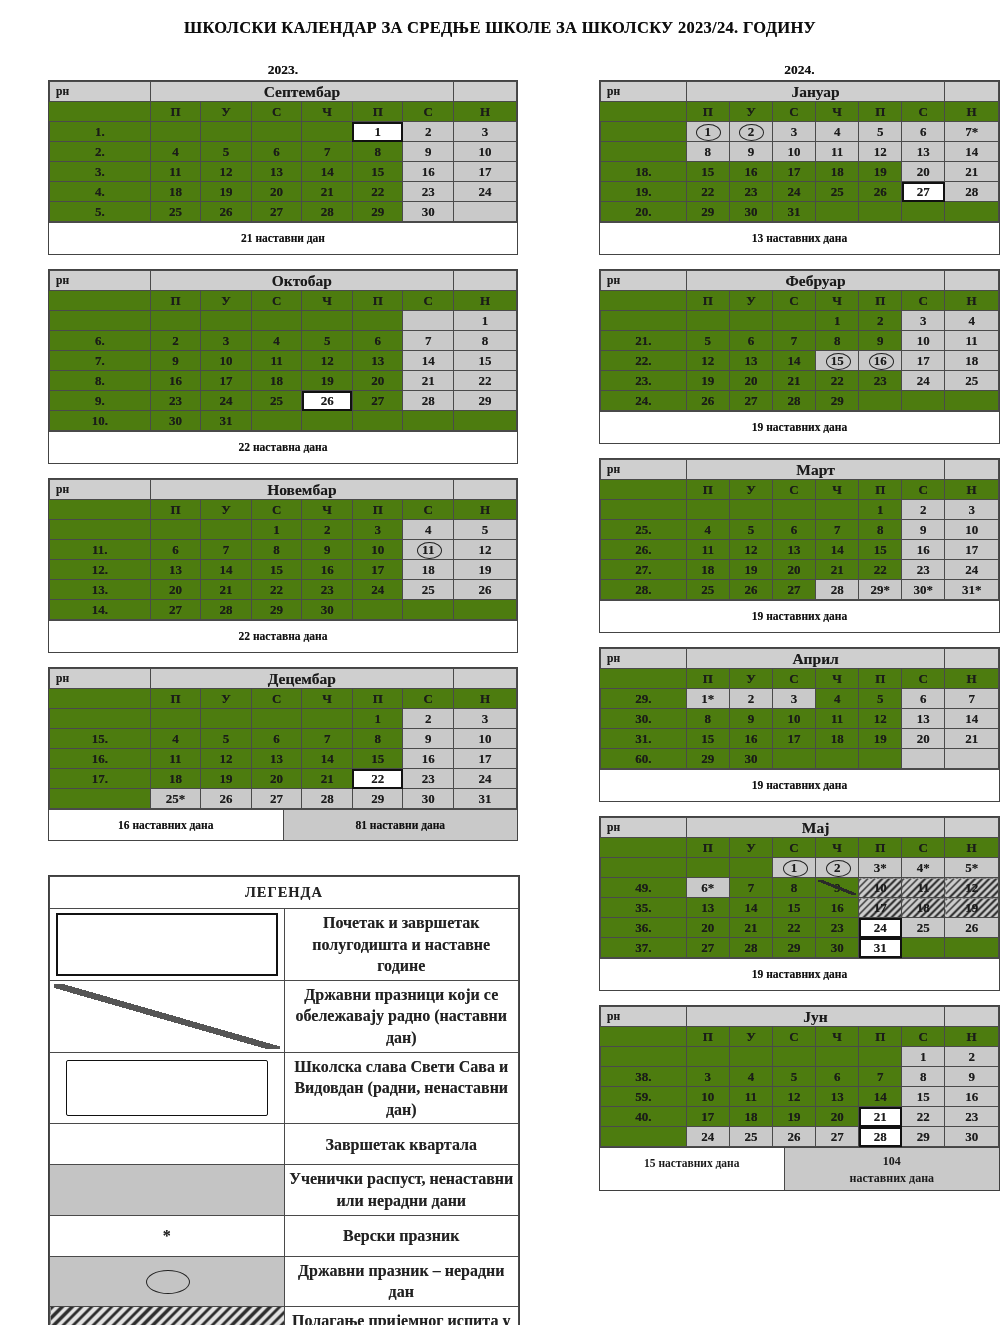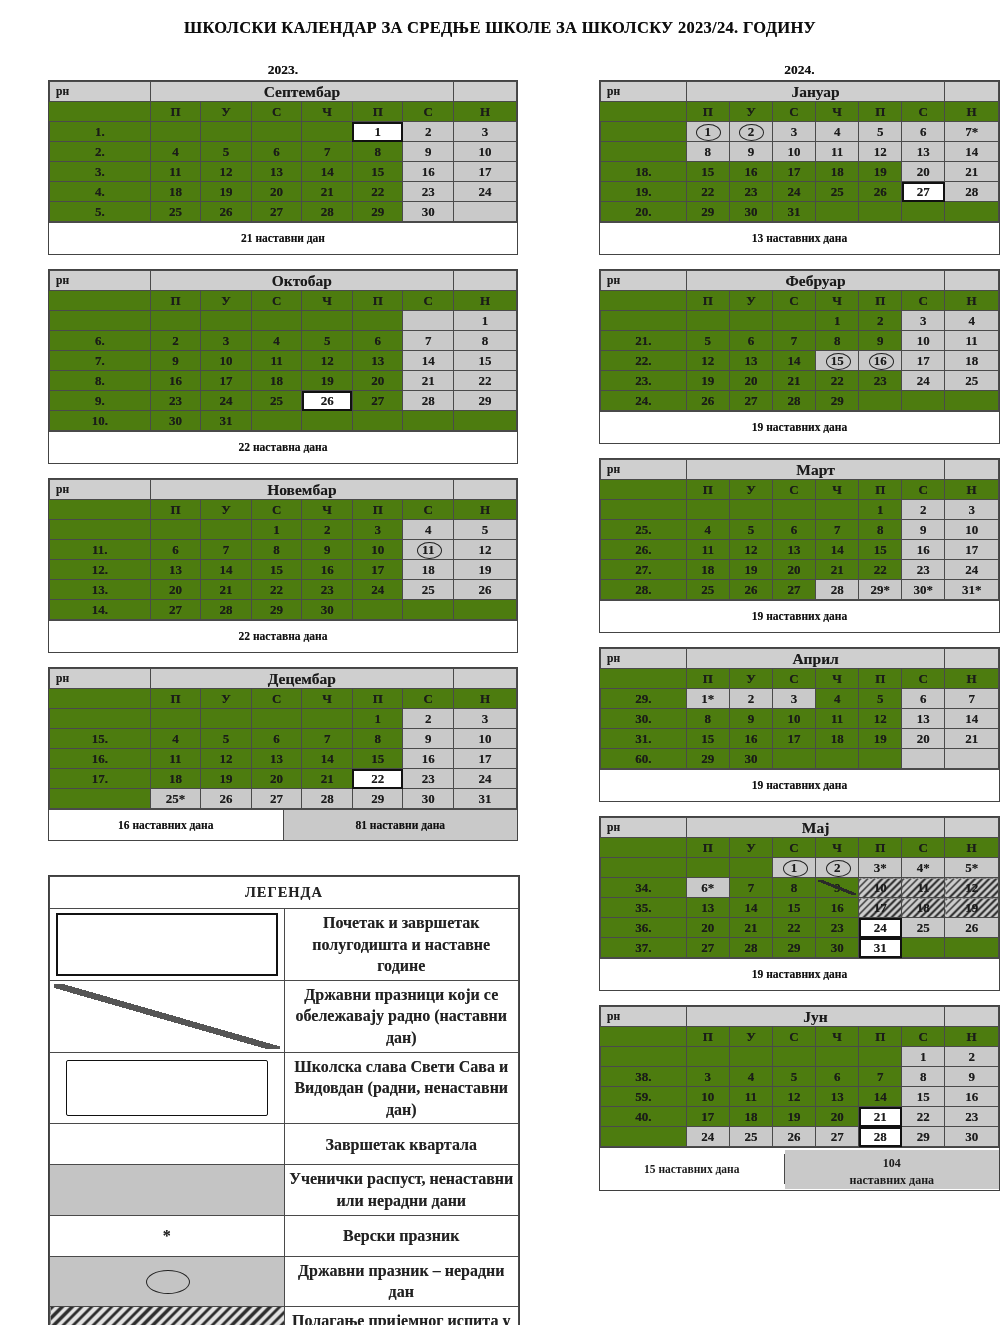--- a/index.html
+++ b/index.html
@@ -129,21 +129,21 @@
     width:42px;height:22px;margin-left:-21px;margin-top:-11px;
     border:1.5px solid #222;border-radius:50%;
   }
   .sym-hatch{
     background-image:repeating-linear-gradient(135deg,
       #2e2e2e 0px,#2e2e2e 3px,#e2e2e2 3px,#e2e2e2 7px);
   }
   .ltext{text-align:center;line-height:1.35;}
 
   
-  .total{display:flex;height:42px;border:1.6px solid #3f3f3f;border-top:none;align-items:center;}
+  .total{display:flex;height:42px;border:1.6px solid #3f3f3f;border-top:none;}
   .total .t1{flex:0 0 46%;background:#fff;border-right:1.4px solid #4a4a4a;
     text-align:center;font-size:11.5px;font-weight:bold;line-height:30px;}
   .total .t2{flex:1;background:#c9c9c9;text-align:center;font-size:12px;font-weight:bold;line-height:17px;padding-top:5px;}
 </style>
 </head>
 <body>
 
 <div class="page">
 
   <div class="doc-title">ШКОЛСКИ КАЛЕНДАР ЗА СРЕДЊЕ ШКОЛЕ ЗА ШКОЛСКУ 2023/24. ГОДИНУ</div>
@@ -898,21 +898,21 @@
                 <td class="wk"></td>
             <td></td>
             <td></td>
             <td class="shade circ">1</td>
             <td class="shade circ">2</td>
             <td class="shade">3*</td>
             <td class="shade">4*</td>
             <td class="shade">5*</td>
               </tr>
           <tr>
-                <td class="wk">34.</td>
+                <td class="wk">49.</td>
             <td class="shade">6*</td>
             <td>7</td>
             <td>8</td>
             <td class="slash">9</td>
             <td class="hatch">10</td>
             <td class="hatch">11</td>
             <td class="hatch">12</td>
               </tr>
           <tr>
                 <td class="wk">35.</td>

